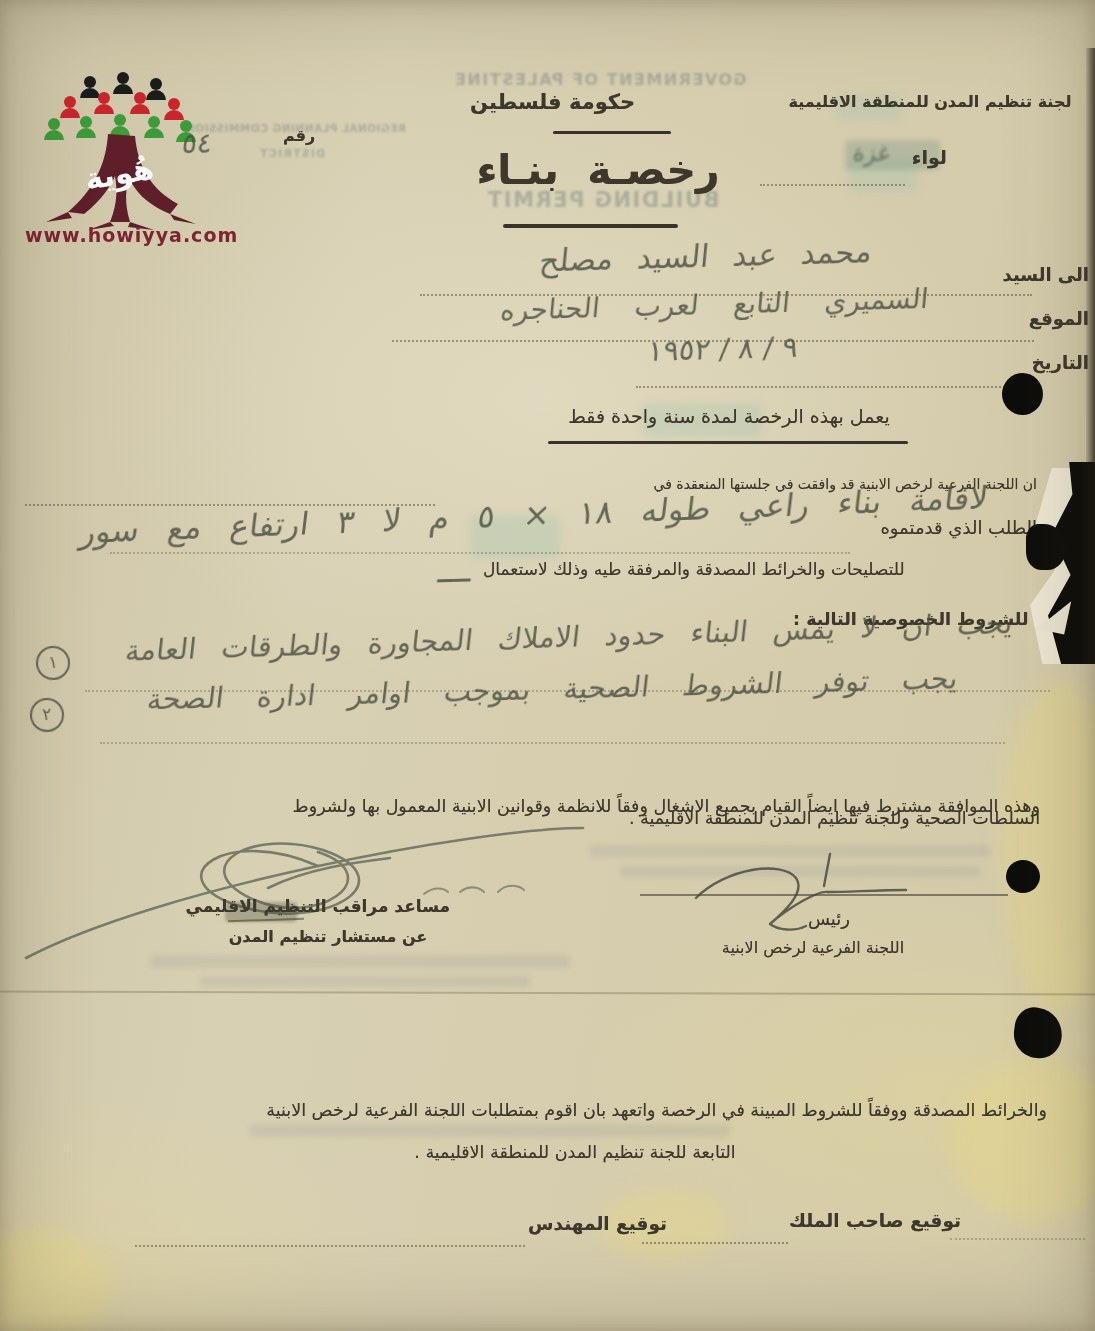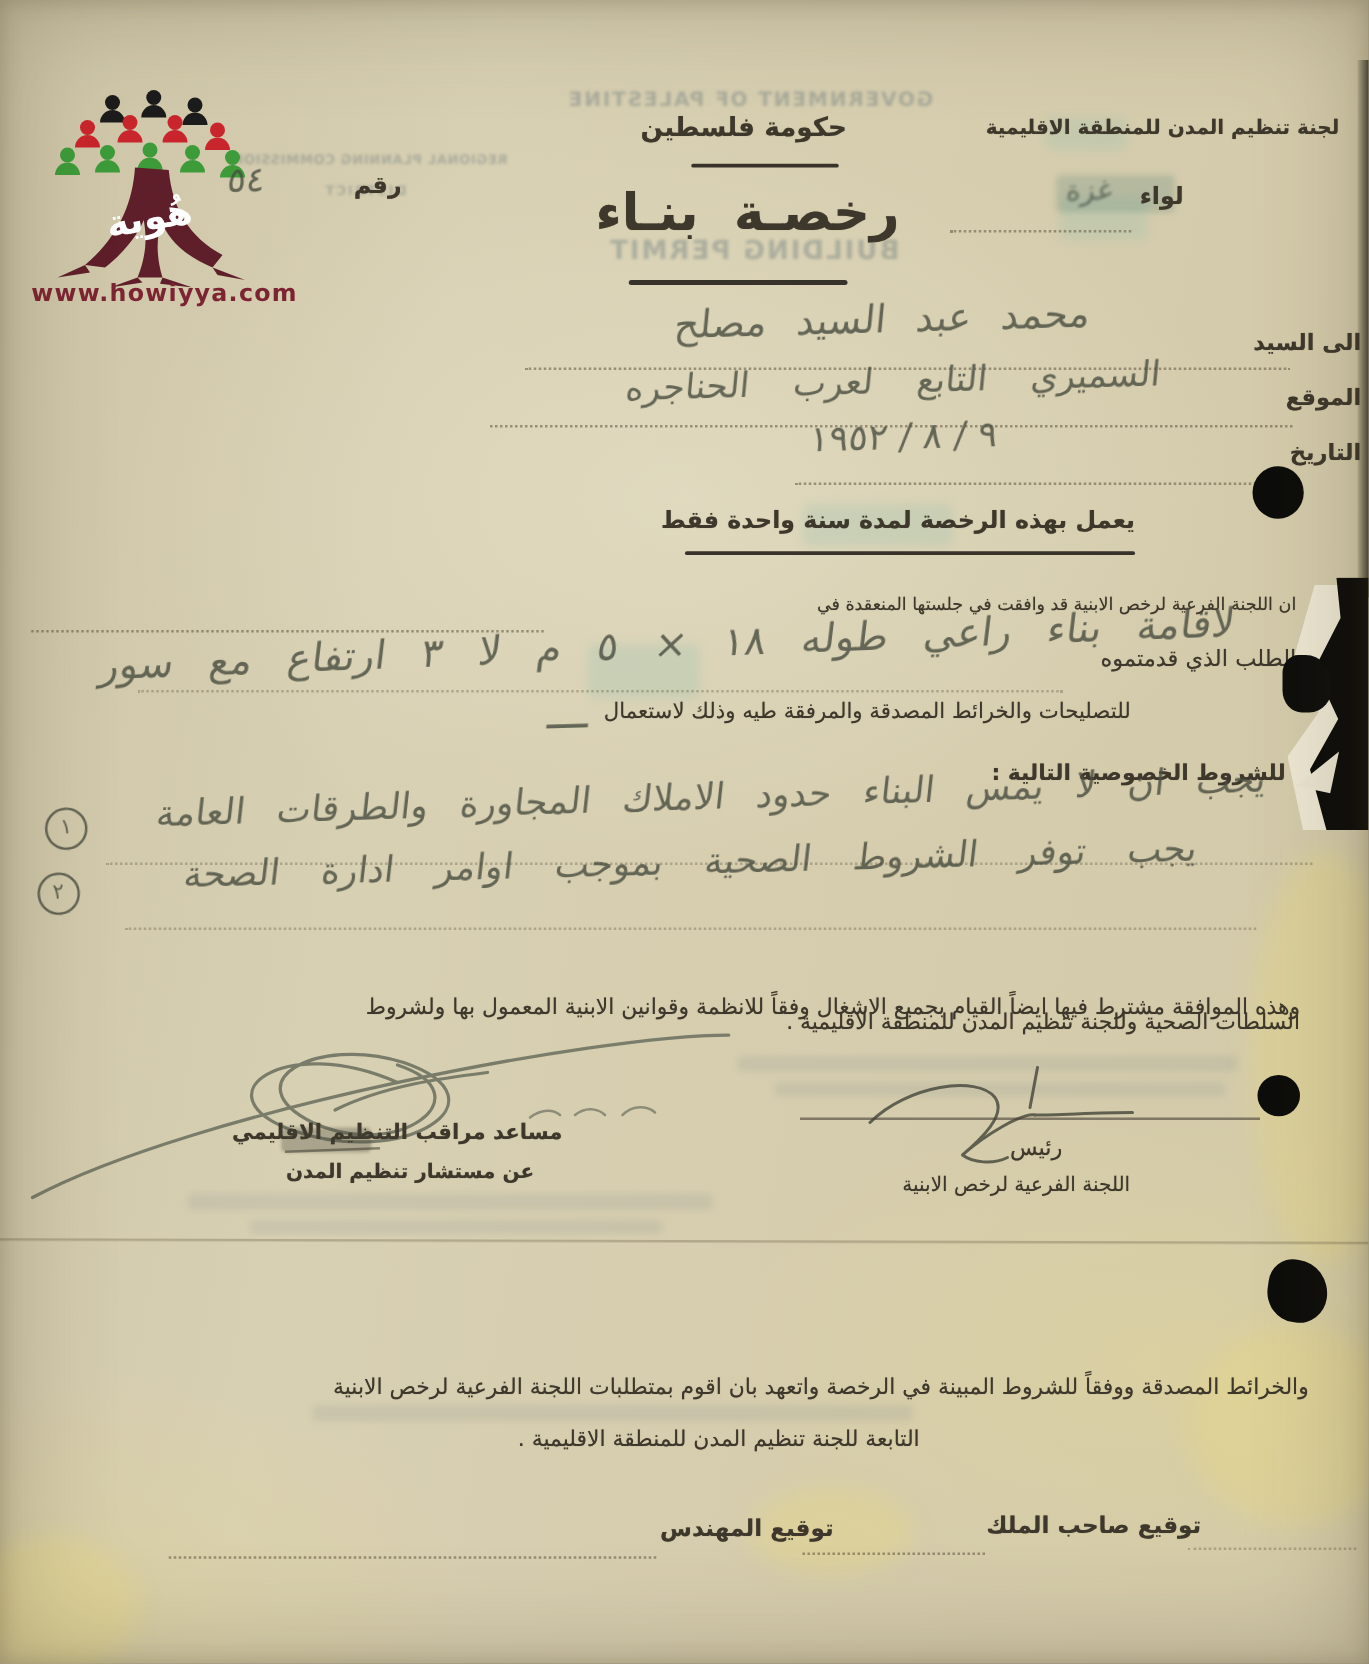--- a/index.html
+++ b/index.html
@@ -106,44 +106,44 @@
     </svg>
     <div class="abs" style="left:-3px;top:152px;width:190px;font-size:19px;font-weight:bold;color:#7d2432;letter-spacing:1px;">www.howiyya.com</div>
   </div>
 
   <div class="abs printed ar" style="right:20px;top:92px;width:290px;text-align:center;font-size:16px;font-weight:bold;">لجنة تنظيم المدن للمنطقة الاقليمية</div>
 
   <div class="abs printed ar" style="right:148px;top:146px;font-size:19px;font-weight:bold;">لواء</div>
   <div class="abs hand ar" style="right:205px;top:140px;font-size:23px;filter:blur(1.4px);color:#3c4a42;opacity:.7;">غزة</div>
   <div class="abs dotted" style="right:190px;top:184px;width:145px;"></div>
 
-  <div class="abs printed" style="left:283px;top:126px;font-size:19px;font-weight:bold;margin-top:11px;">رقم</div>
+  <div class="abs printed" style="left:283px;top:126px;font-size:16px;font-weight:bold;">رقم</div>
   <div class="abs hand" style="left:182px;top:127px;font-size:28px;letter-spacing:6px;">٥٤</div>
 
-  <div class="abs printed ar" style="left:470px;top:90px;width:250px;text-align:center;font-size:21px;font-weight:bold;">حكومة فلسطين</div>
+  <div class="abs printed ar" style="left:470px;top:90px;width:250px;text-align:left;font-size:21px;font-weight:bold;">حكومة فلسطين</div>
   <div class="abs rule" style="left:553px;top:131px;width:118px;height:3px;"></div>
 
   <div class="abs printed ar" style="left:448px;top:146px;width:300px;text-align:center;font-size:41px;font-weight:bold;word-spacing:14px;">رخصـة بنـاء</div>
   <div class="abs rule" style="left:503px;top:224px;width:175px;height:4px;"></div>
 
   <div class="abs printed ar" style="right:6px;top:264px;font-size:18px;font-weight:bold;">الى السيد</div>
   <div class="abs dotted" style="left:420px;top:294px;width:612px;"></div>
   <div class="abs hand ar" style="left:540px;top:238px;font-size:31px;letter-spacing:2px;word-spacing:14px;">محمد عبد السيد مصلح</div>
 
   <div class="abs printed ar" style="right:6px;top:308px;font-size:18px;font-weight:bold;">الموقع</div>
   <div class="abs dotted" style="left:392px;top:340px;width:642px;"></div>
   <div class="abs hand ar" style="left:392px;top:288px;width:645px;font-size:28px;letter-spacing:1px;word-spacing:26px;text-align:center;">السميري التابع لعرب الحناجره</div>
 
   <div class="abs printed ar" style="right:6px;top:352px;font-size:18px;font-weight:bold;">التاريخ</div>
   <div class="abs dotted" style="left:636px;top:386px;width:396px;"></div>
   <div class="abs hand" style="left:648px;top:332px;font-size:29px;letter-spacing:2px;">٩ / ٨ / ١٩٥٢</div>
 
   <div class="abs blackdot" style="left:1002px;top:373px;width:41px;height:42px;"></div>
 
-  <div class="abs printed ar" style="left:550px;top:405px;width:358px;text-align:center;font-size:19px;font-weight:bold;">يعمل بهذه الرخصة لمدة سنة واحدة فقط</div>
+  <div class="abs printed ar" style="left:550px;top:405px;width:358px;text-align:center;font-size:19px;font-weight:normal;">يعمل بهذه الرخصة لمدة سنة واحدة فقط</div>
   <div class="abs rule" style="left:548px;top:441px;width:360px;height:3px;"></div>
 
   <div class="abs printed ar" style="right:58px;top:476px;font-size:14px;">ان اللجنة الفرعية لرخص الابنية قد وافقت في جلستها المنعقدة في</div>
   <div class="abs dotted" style="left:25px;top:504px;width:410px;"></div>
 
   <div class="abs printed ar" style="right:58px;top:517px;font-size:18px;">الطلب الذي قدمتموه</div>
   <div class="abs hand ar" style="left:28px;top:496px;width:1012px;font-size:32px;letter-spacing:3px;word-spacing:18px;text-align:center;transform:skewX(-9deg) rotate(-2.2deg);">لاقامة بناء راعي طوله ١٨ × ٥ م لا ٣ ارتفاع مع سور</div>
   <div class="abs soliddash" style="left:110px;top:552px;width:740px;"></div>
 
   <div class="abs printed ar" style="left:483px;top:559px;font-size:17px;">للتصليحات والخرائط المصدقة والمرفقة طيه وذلك لاستعمال</div>

